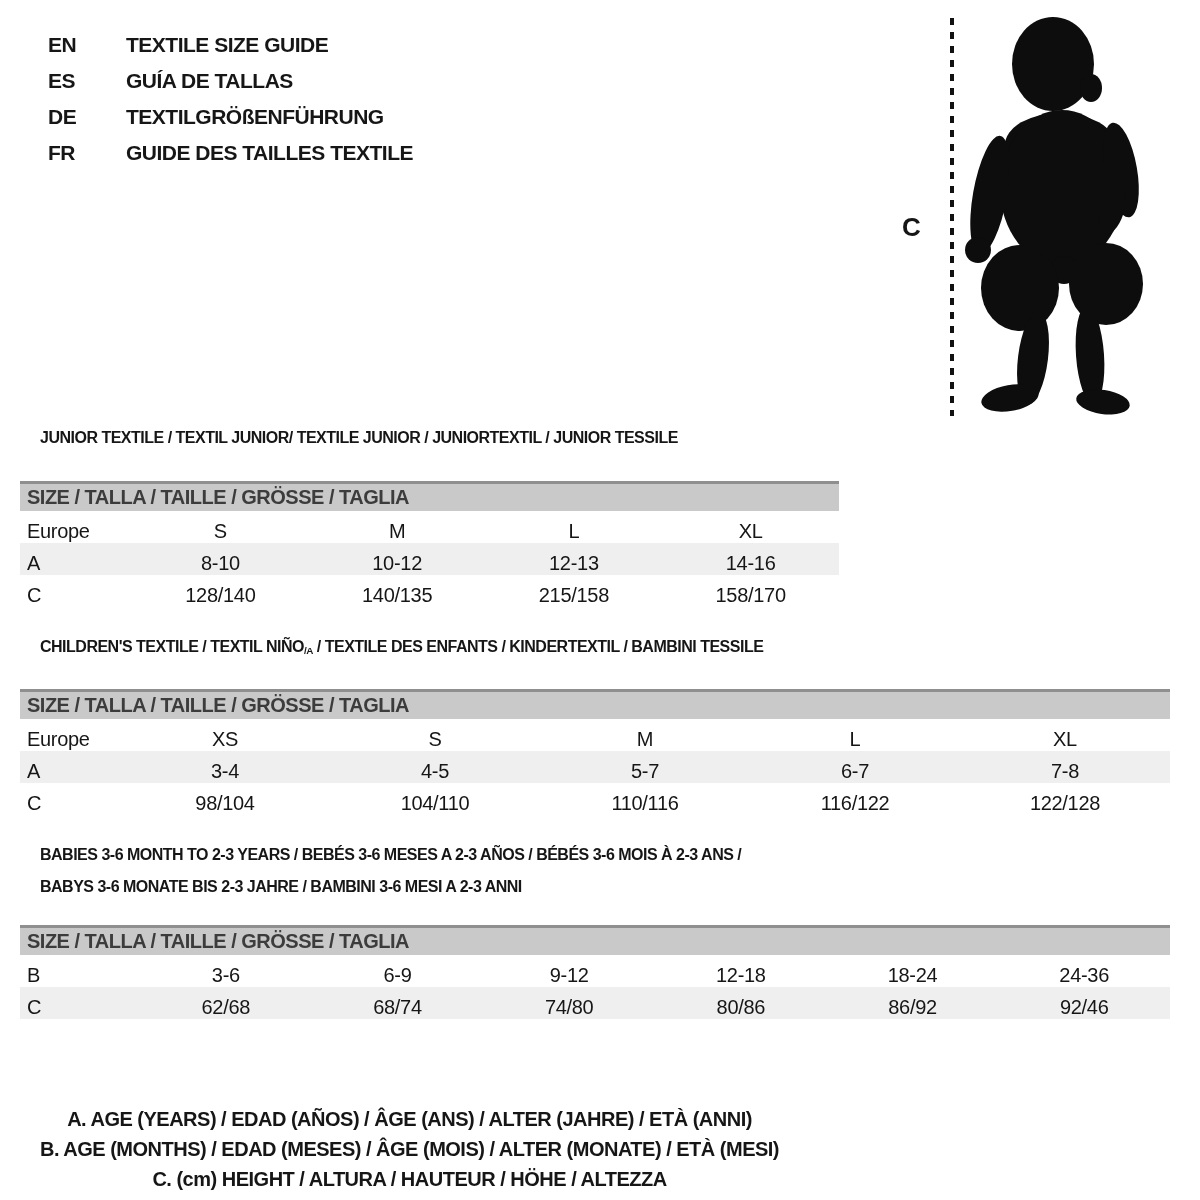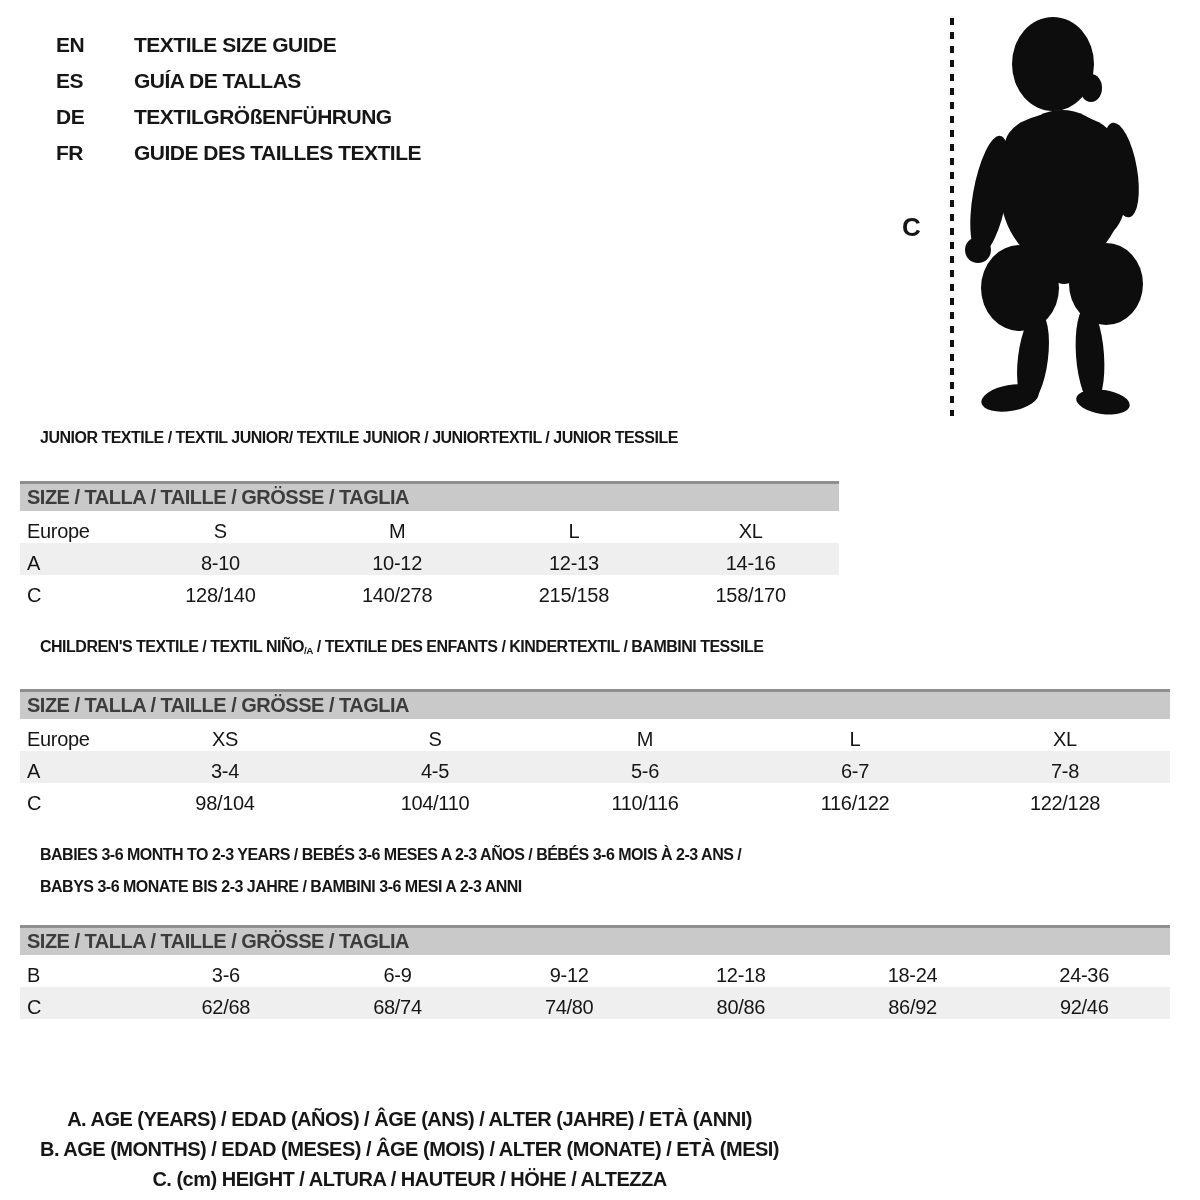--- a/index.html
+++ b/index.html
@@ -13,21 +13,21 @@
   html,body{background:var(--bg);}
   body{
     width:1200px;height:1200px;position:relative;overflow:hidden;
     font-family:"Liberation Sans", sans-serif;
     color:var(--ink);
     -webkit-font-smoothing:antialiased;
   }
   .page{position:absolute;inset:0;}
 
   
-  .lang-list{position:absolute;left:56px;top:27px;}
+  .lang-list{position:absolute;left:48px;top:27px;}
   .lang-row{display:flex;height:36px;align-items:center;}
   .lang-code,.lang-label{
     font-weight:700;font-size:21px;letter-spacing:-0.5px;white-space:nowrap;
   }
   .lang-code{width:78px;}
 
   
   .figure{position:absolute;left:890px;top:0;width:310px;height:430px;}
   .figure svg{position:absolute;left:0;top:0;}
   .c-label{
@@ -130,21 +130,21 @@
     <div class="trow alt">
       <span class="row-label">A</span>
       <span class="cell">8-10</span>
       <span class="cell">10-12</span>
       <span class="cell">12-13</span>
       <span class="cell">14-16</span>
     </div>
     <div class="trow">
       <span class="row-label">C</span>
       <span class="cell">128/140</span>
-      <span class="cell">140/278</span>
+      <span class="cell">140/135</span>
       <span class="cell">215/158</span>
       <span class="cell">158/170</span>
     </div>
   </div>
 
   <h2 class="sec-title" style="top:638px">
     <span>CHILDREN'S TEXTILE / TEXTIL NIÑO</span><span class="subscript">/A</span><span> / TEXTILE DES ENFANTS / KINDERTEXTIL / BAMBINI TESSILE</span>
   </h2>
   <div class="size-table children" style="top:689px;width:1150px">
     <div class="size-head">SIZE / TALLA / TAILLE / GRÖSSE / TAGLIA</div>
@@ -153,21 +153,21 @@
       <span class="cell">XS</span>
       <span class="cell">S</span>
       <span class="cell">M</span>
       <span class="cell">L</span>
       <span class="cell">XL</span>
     </div>
     <div class="trow alt">
       <span class="row-label">A</span>
       <span class="cell">3-4</span>
       <span class="cell">4-5</span>
-      <span class="cell">5-6</span>
+      <span class="cell">5-7</span>
       <span class="cell">6-7</span>
       <span class="cell">7-8</span>
     </div>
     <div class="trow">
       <span class="row-label">C</span>
       <span class="cell">98/104</span>
       <span class="cell">104/110</span>
       <span class="cell">110/116</span>
       <span class="cell">116/122</span>
       <span class="cell">122/128</span>

